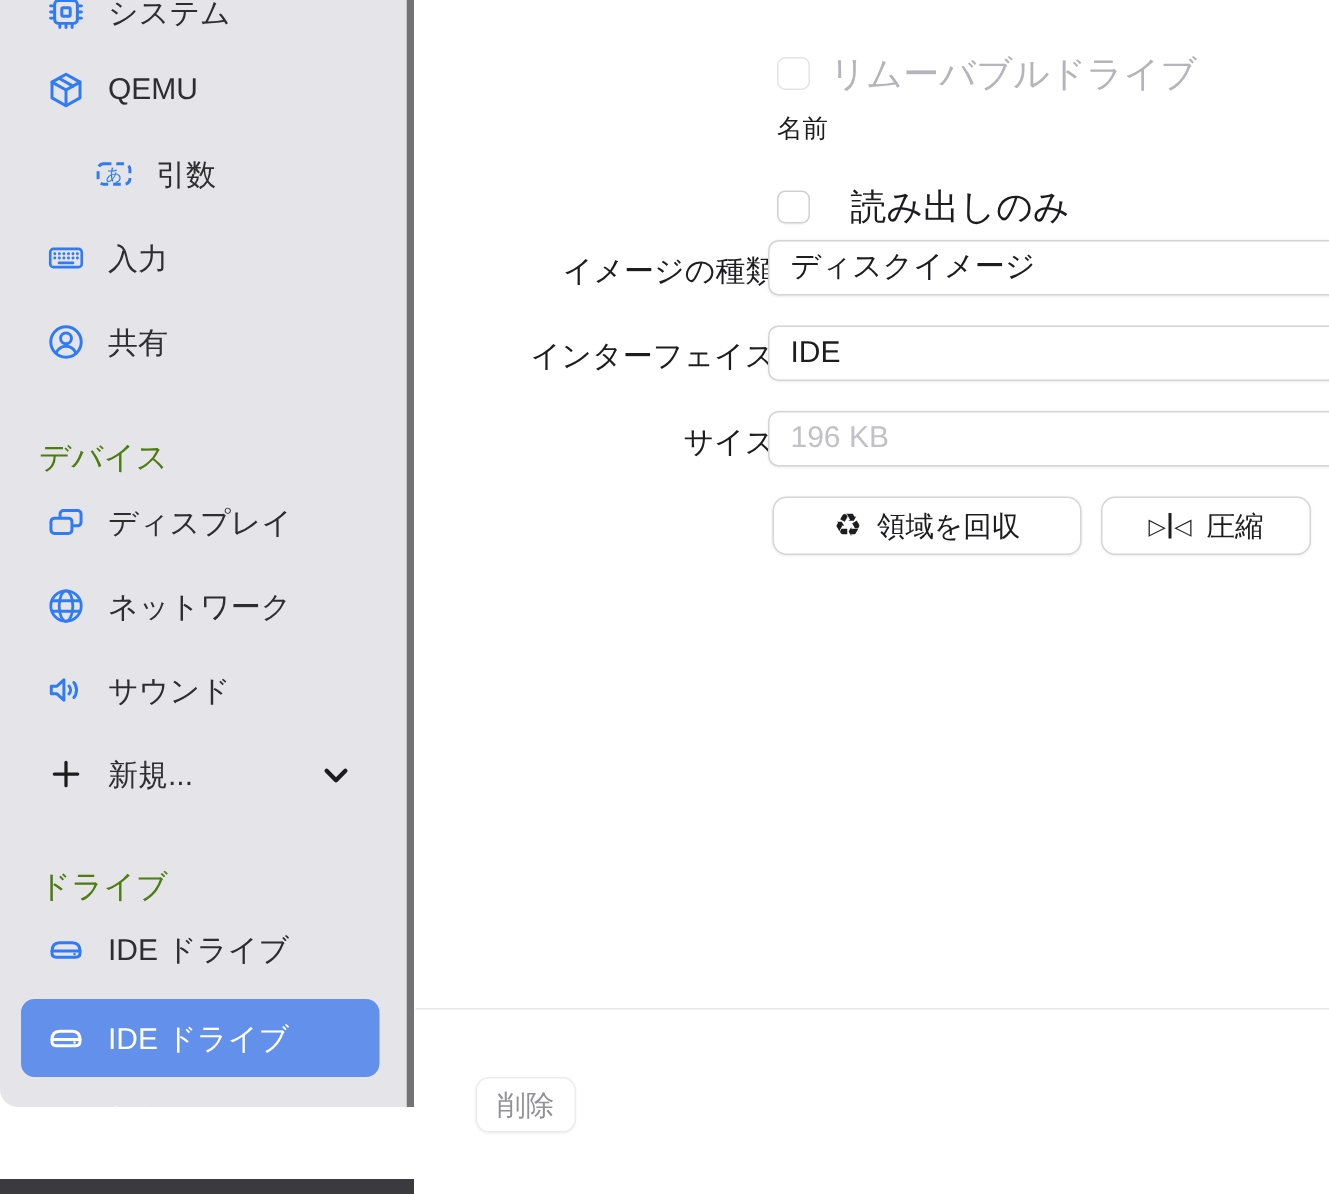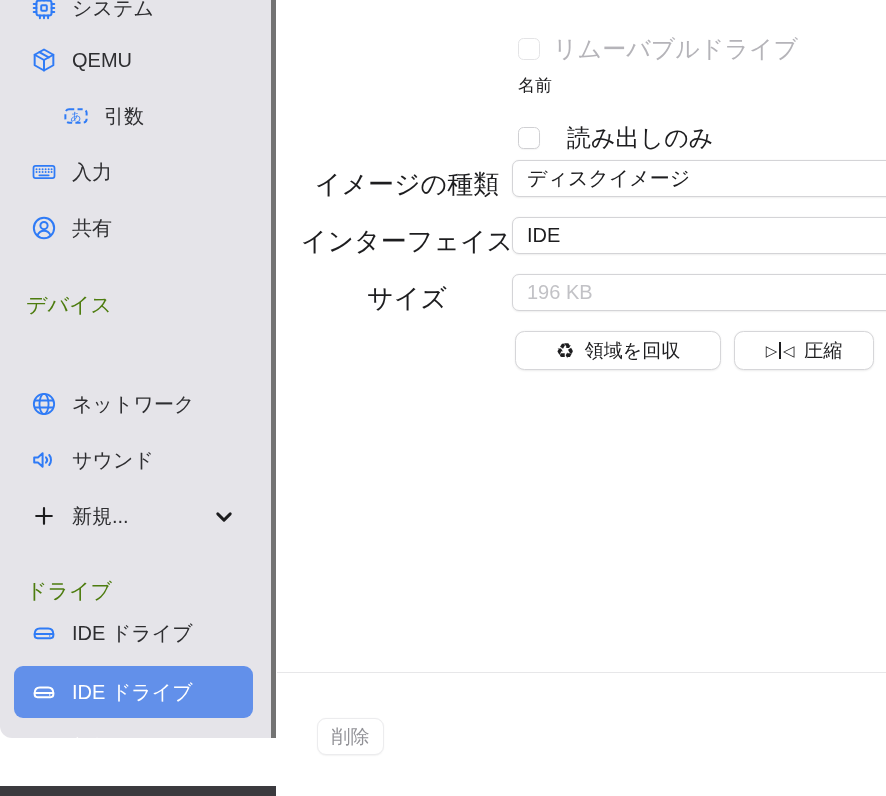--- a/index.html
+++ b/index.html
@@ -33,22 +33,22 @@
   .main { position:absolute; left:277px; top:0; width:609px; height:796px;
     background:#fff; }
   .chk-row { position:absolute; display:flex; align-items:center; gap:13px; }
   .chk { width:22px; height:22px; border-radius:5.5px; background:#fff; flex:0 0 auto; }
   .chk.disabled { border:1px solid #e4e4e6; }
   .chk.enabled  { border:1px solid #d0d0d3; box-shadow:0 1px 1px rgba(0,0,0,.04); }
   .chk-label { font-size:24px; }
   .muted { color:#b5b4b9; }
   .dark-text { color:#1d1d1f;padding-left:14px; }
   .plain-label { position:absolute; font-size:17px; color:#1d1d1f; }
-  .f-label { position:absolute; left:20px; width:220px; text-align:center;
-    font-size:26px; color:#1d1d1f; white-space:nowrap; }
+  .f-label { position:absolute; left:20px; width:220px; text-align:right;
+    font-size:20px; color:#1d1d1f; white-space:nowrap; }
   .field { position:absolute; left:235px; width:400px; height:37px;
     background:#fff; border:1px solid #d4d4d7; border-radius:7px;
     box-shadow:0 0.5px 2px rgba(0,0,0,.07); font-size:20px; line-height:35px;
     padding-left:14px; color:#1d1d1f; white-space:nowrap; overflow:hidden; }
   .field.placeholder { color:#c2c2c6; }
   .btn { position:absolute; height:39px; background:#fff;
     border:1px solid #d6d6d9; border-radius:9.5px;
     box-shadow:0 0.5px 2px rgba(0,0,0,.08); display:flex; align-items:center;
     justify-content:center; gap:10px; font-size:19px; color:#1d1d1f;
     cursor:default; }
@@ -122,20 +122,29 @@
           <circle cx="12" cy="12" r="8.7"></circle>
           <circle cx="12" cy="9.9" r="3.1"></circle>
           <path d="M6.3 18.3c1.3-2.7 3.3-3.9 5.7-3.9s4.4 1.2 5.7 3.9"></path>
         </svg>
       </span>
       <span class="s-label">共有</span>
     </div>
 
     <div class="s-header" style="top:291px">デバイス</div>
 
+    <div class="s-item" style="top:331px">
+      <span class="s-icon">
+        <svg width="28" height="28" viewBox="0 0 24 24" fill="none" stroke="currentColor" stroke-width="1.7">
+          <rect x="8.6" y="5.4" width="12" height="8.8" rx="2"></rect>
+          <rect x="3.4" y="9.8" width="12" height="8.8" rx="2" fill="#e5e4e9"></rect>
+        </svg>
+      </span>
+      <span class="s-label">ディスプレイ</span>
+    </div>
 
     <div class="s-item" style="top:387px">
       <span class="s-icon">
         <svg width="28" height="28" viewBox="0 0 24 24" fill="none" stroke="currentColor" stroke-width="1.6">
           <circle cx="12" cy="12" r="8.7"></circle>
           <ellipse cx="12" cy="12" rx="3.9" ry="8.7"></ellipse>
           <path d="M4.1 9h15.8M4.1 15h15.8"></path>
         </svg>
       </span>
       <span class="s-label">ネットワーク</span>

